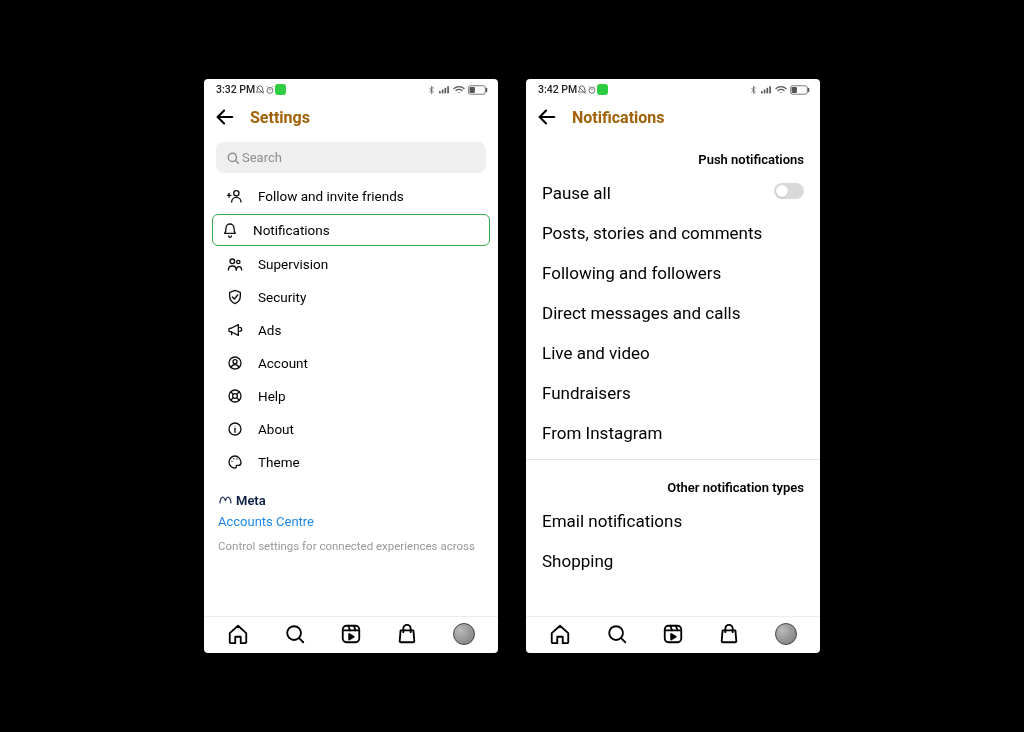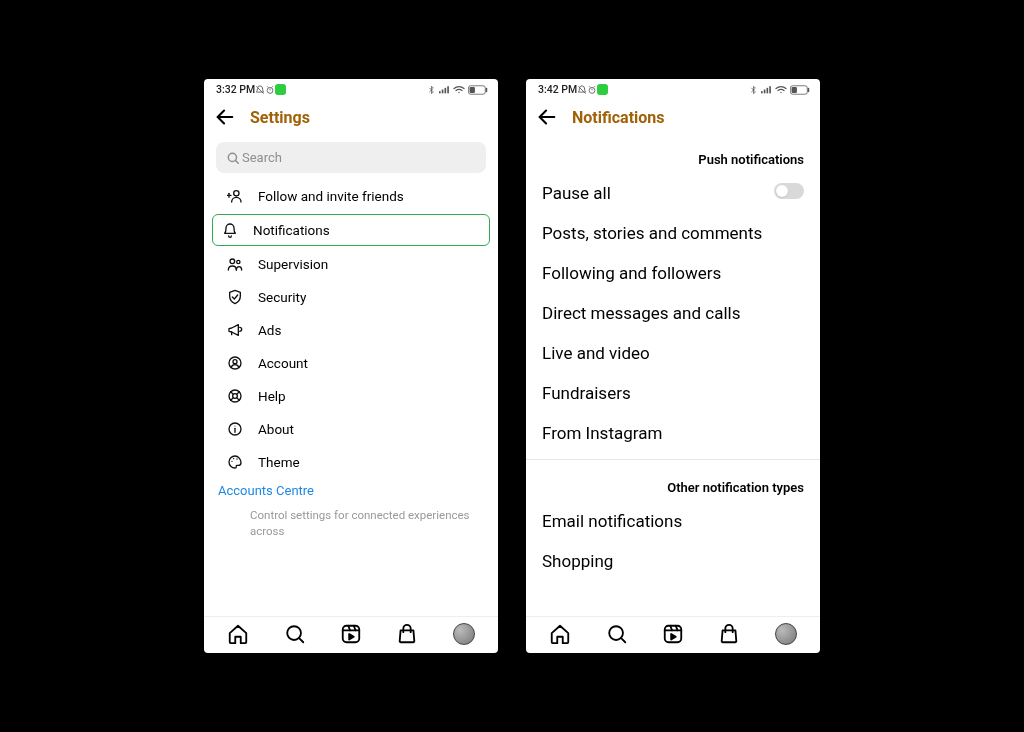--- a/index.html
+++ b/index.html
@@ -88,21 +88,21 @@
   .divider { height:1px; background:#e6e6e6; margin: 6px 0; }
   .toggle {
     width: 30px; height: 16px; background:#d9d9d9; border-radius: 10px; position:relative;
   }
   .toggle::after {
     content:""; position:absolute; left:2px; top:2px; width:12px; height:12px; background:#fff; border-radius:50%;
     box-shadow: 0 0.5px 1px rgba(0,0,0,.2);
   }
   .meta-row { padding: 14px 14px 2px 14px; display:flex; align-items:center; gap:4px; color:#0a1f44; font-weight:600; font-size:13px;}
   .link-blue { color:#1e88e5; font-size:13px; padding: 4px 14px; }
-  .footnote { color:#999; font-size:11.5px; padding: 6px 14px 0 14px; line-height:1.35;margin-left:32px;}
+  .footnote { color:#999; font-size:11.5px; padding: 6px 14px 0 14px; line-height:1.35;}
   .bottombar {
     border-top:1px solid #eee;
     display:flex;
     justify-content: space-around;
     align-items:center;
     padding: 6px 6px 8px 6px;
   }
   .avatar-img {
     width:22px; height:22px; border-radius:50%;
     background: radial-gradient(circle at 30% 30%, #bbb, #777);
@@ -274,20 +274,28 @@
           <svg class="svg-icon1" viewBox="0 0 24 24" stroke-linecap="round" stroke-linejoin="round">
             <path d="M12 3a9 9 0 1 0 0 18c1.5 0 2-1 2-2s-.5-2 1-2h2a4 4 0 0 0 4-4c0-5-4-10-9-10z"></path>
             <circle cx="7.5" cy="11" r="1" fill="#111" stroke="none"></circle>
             <circle cx="10" cy="7" r="1" fill="#111" stroke="none"></circle>
             <circle cx="15" cy="7.5" r="1" fill="#111" stroke="none"></circle>
           </svg>
         </span>
       <span>Theme</span>
     </div>
 
+    <div class="meta-row">
+      <span>
+          <svg width="14" height="14" viewBox="0 0 24 24" fill="none" stroke="#0a1f44" stroke-width="2.2" stroke-linecap="round">
+            <path d="M3 17c0-6 3-12 6-12 2 0 3 3 5 7 2-4 3-7 5-7 3 0 6 6 6 12" transform="scale(0.85) translate(1,1)"></path>
+          </svg>
+        </span>
+      <span>Meta</span>
+    </div>
     <div class="link-blue">Accounts Centre</div>
     <div class="footnote">Control settings for connected experiences across</div>
   </div>
 
   <div class="bottombar">
     <span>
         <svg width="22" height="22" viewBox="0 0 24 24" fill="none" stroke="#000" stroke-width="2" stroke-linejoin="round" stroke-linecap="round">
           <path d="M3 11l9-8 9 8v10a1 1 0 0 1-1 1h-5v-7h-6v7H4a1 1 0 0 1-1-1V11z"></path>
         </svg>
       </span>

